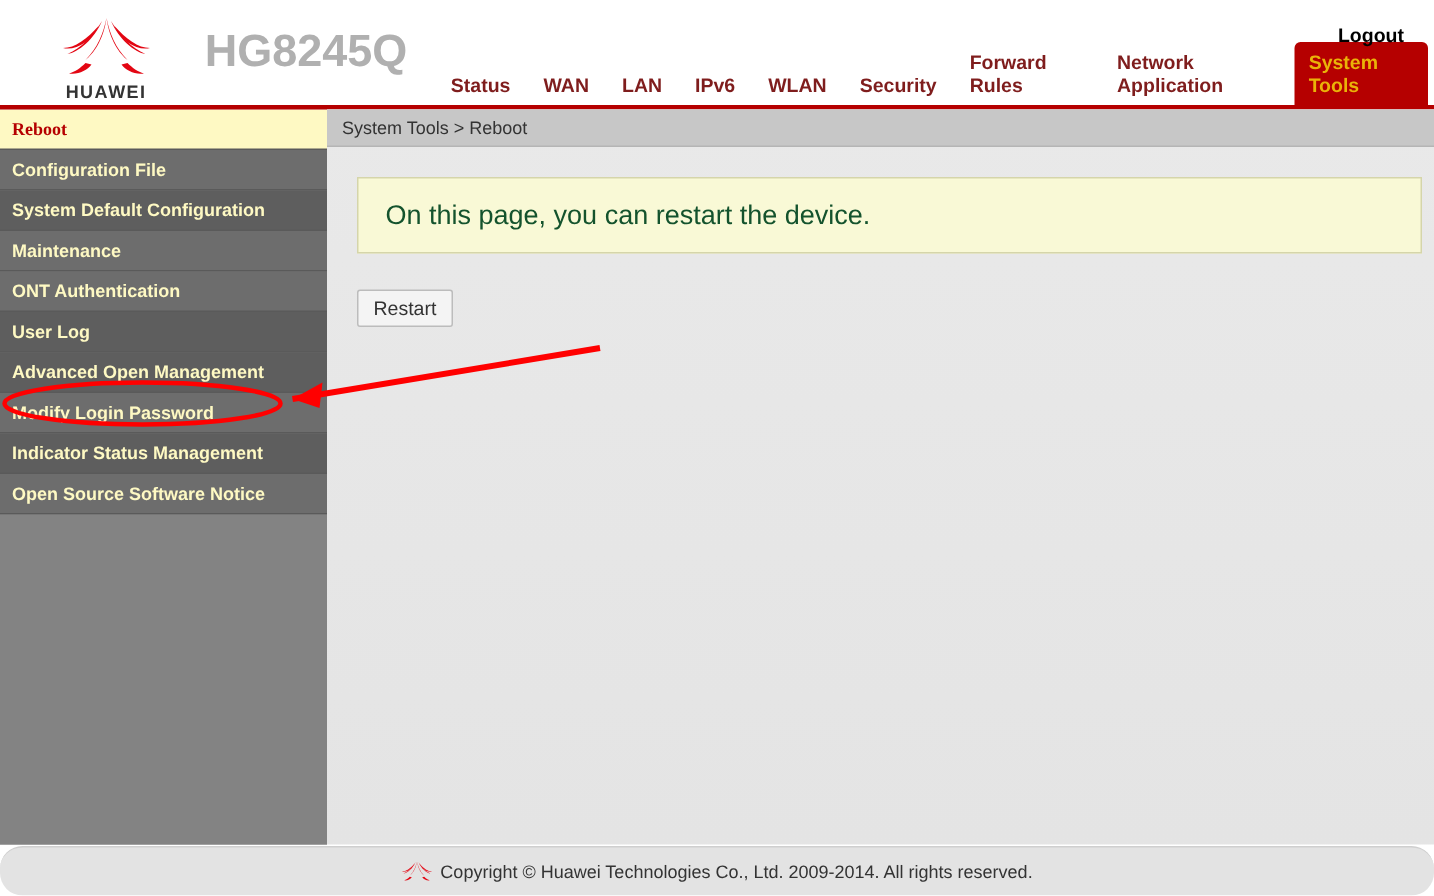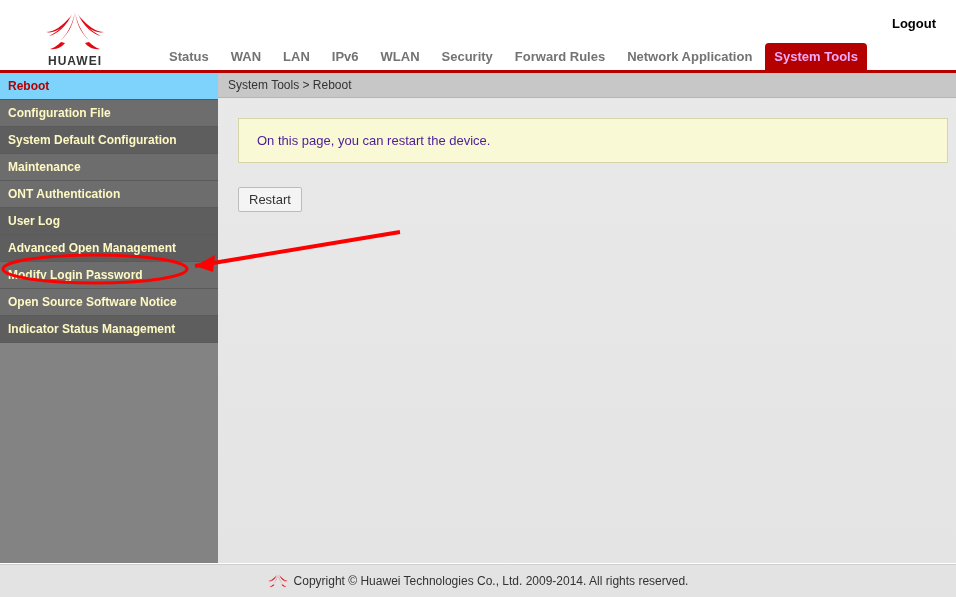--- a/index.html
+++ b/index.html
@@ -57,28 +57,28 @@
   .topnav {
     display: flex;
     align-items: flex-end;
     margin-left: 20px;
     margin-bottom: 0;
   }
   .topnav .tab {
     padding: 6px 9px 6px 9px;
     font-weight: bold;
     font-size: 13px;
-    color: #737373;
+    color: #7f1d1d;
     cursor: pointer;
     border-radius: 4px 4px 0 0;
     margin-right: 4px;
   }
   .topnav .tab.active {
     background: #b50000;
-    color: #f0abfc;
+    color: #eab308;
   }
 
   .body-row {
     display: flex;
     height: 490px;
   }
   .sidebar {
     width: 218px;
     background: #838383;
   }
@@ -89,22 +89,23 @@
     font-size: 12px;
     font-weight: bold;
     color: #fef9c3;
     border-bottom: 1px solid #5a5a5a;
     background: #6d6d6d;
     cursor: pointer;
   }
   .side-item:nth-child(odd){ background:#6d6d6d; }
   .side-item.alt { background:#5e5e5e; }
   .side-item.active {
-    background: #7dd3fc;
+    background: #fef9c3;
     color: #b50000;
+    font-family: Liberation Serif, serif;
   }
   .sidebar-fill { background:#838383; height: 220px; }
 
   .content {
     flex: 1;
     background: linear-gradient(#e9e9e9, #e4e4e4);
     position: relative;
   }
   .breadcrumb {
     background: #c7c7c7;
@@ -113,22 +114,22 @@
     padding-left: 10px;
     font-size: 12px;
     color: #333;
     border-bottom: 1px solid #b5b5b5;
   }
   .panel {
     margin: 20px 8px 0 20px;
     background: #f9f9d6;
     border: 1px solid #d5d5aa;
     padding: 14px 18px;
-    font-size: 13px;
-    color: #4c1d95;
+    font-size: 18px;
+    color: #14532d;
   }
   .btn {
     margin: 24px 0 0 20px;
     background: #f4f4f4;
     border: 1px solid #bcbcbc;
     padding: 4px 10px;
     font-size: 13px;
     color: #333;
     cursor: pointer;
     border-radius: 2px;
@@ -138,20 +139,21 @@
     position: absolute;
     left: 0; right: 0; bottom: 0;
     height: 32px;
     background: #e3e3e3;
     border-top: 1px solid #cfcfcf;
     display: flex;
     align-items: center;
     justify-content: center;
     font-size: 12px;
     color: #333;
+    border-radius: 15px;
   }
   .footer svg { margin-right: 6px; }
 
   
   .annot { position: absolute; pointer-events: none; z-index: 50; }
 </style>
 </head>
 <body>
 
 <div class="header">
@@ -163,20 +165,21 @@
         <path d="M26 2 C20 12 12 20 3 24 C10 23 21 14 26 2 Z"></path>
         <path d="M32 2 C38 12 46 20 55 24 C48 23 37 14 32 2 Z"></path>
         <path d="M24 5 C16 14 8 20 0 20 C8 22 19 16 24 5 Z"></path>
         <path d="M34 5 C42 14 50 20 58 20 C50 22 39 16 34 5 Z"></path>
         <path d="M15 30 C12 33 8 36 4 37 C10 38 16 35 19 31 Z"></path>
         <path d="M43 30 C46 33 50 36 54 37 C48 38 42 35 39 31 Z"></path>
       </g>
     </svg>
     <div class="brand">HUAWEI</div>
   </div>
+  <div class="model">HG8245Q</div>
 
   <div class="topnav">
     <div class="tab">Status</div>
     <div class="tab">WAN</div>
     <div class="tab">LAN</div>
     <div class="tab">IPv6</div>
     <div class="tab">WLAN</div>
     <div class="tab">Security</div>
     <div class="tab">Forward Rules</div>
     <div class="tab">Network Application</div>
@@ -189,22 +192,22 @@
 <div class="body-row">
   <div class="sidebar">
     <div class="side-item active">Reboot</div>
     <div class="side-item">Configuration File</div>
     <div class="side-item alt">System Default Configuration</div>
     <div class="side-item">Maintenance</div>
     <div class="side-item">ONT Authentication</div>
     <div class="side-item alt">User Log</div>
     <div class="side-item alt">Advanced Open Management</div>
     <div class="side-item">Modify Login Password</div>
+    <div class="side-item alt">Indicator Status Management</div>
     <div class="side-item">Open Source Software Notice</div>
-    <div class="side-item alt">Indicator Status Management</div>
     <div class="sidebar-fill"></div>
   </div>
 
   <div class="content">
     <div class="breadcrumb">System Tools &gt; Reboot</div>
     <div class="panel">
       <span>On this page, you can restart the device.</span>
     </div>
     <button class="btn">Restart</button>
   </div>

